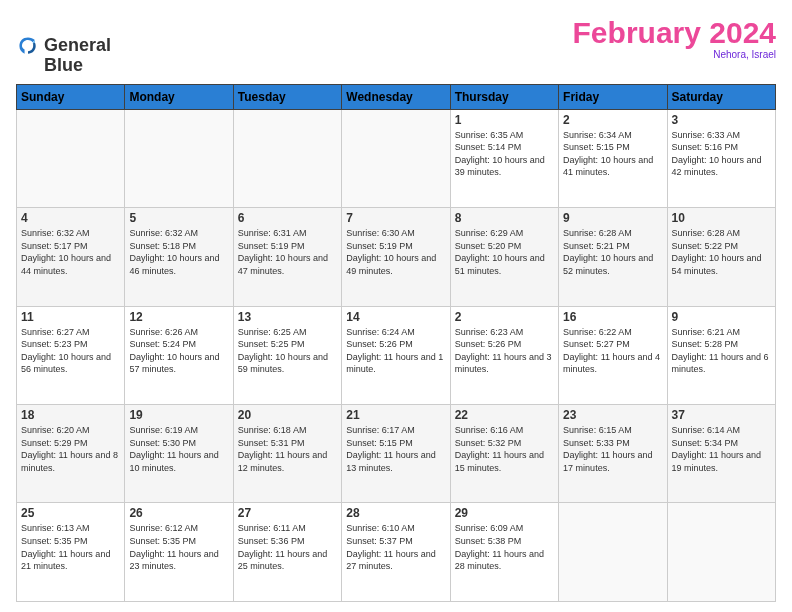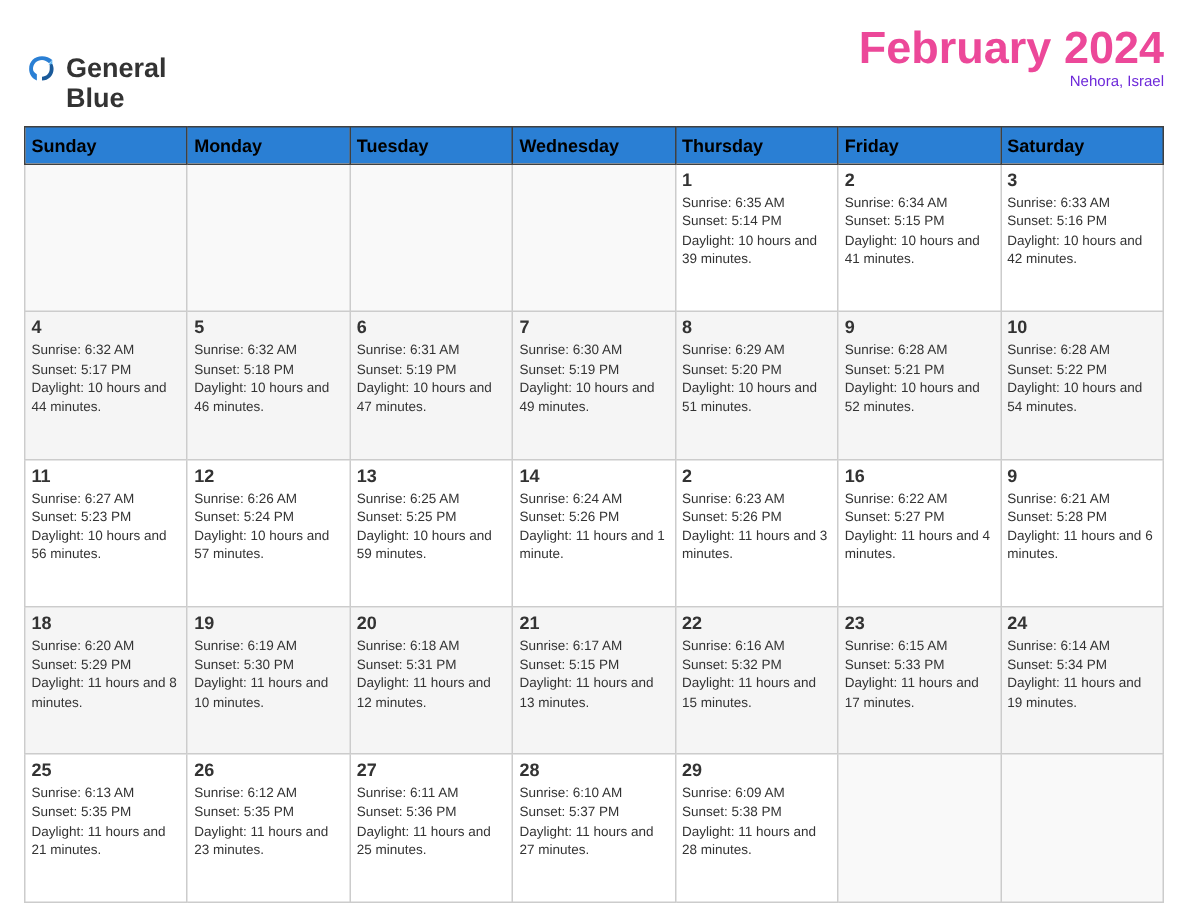--- a/index.html
+++ b/index.html
@@ -297,21 +297,21 @@
 and 15 minutes.</div>
           </td>
           <td>
             <span class="day-num">23</span>
             <div class="day-info">Sunrise: 6:15 AM
 Sunset: 5:33 PM
 Daylight: 11 hours
 and 17 minutes.</div>
           </td>
           <td>
-            <span class="day-num">24</span>
+            <span class="day-num">37</span>
             <div class="day-info">Sunrise: 6:14 AM
 Sunset: 5:34 PM
 Daylight: 11 hours
 and 19 minutes.</div>
           </td>
         </tr>
         <tr>
           <td>
             <span class="day-num">25</span>
             <div class="day-info">Sunrise: 6:13 AM

